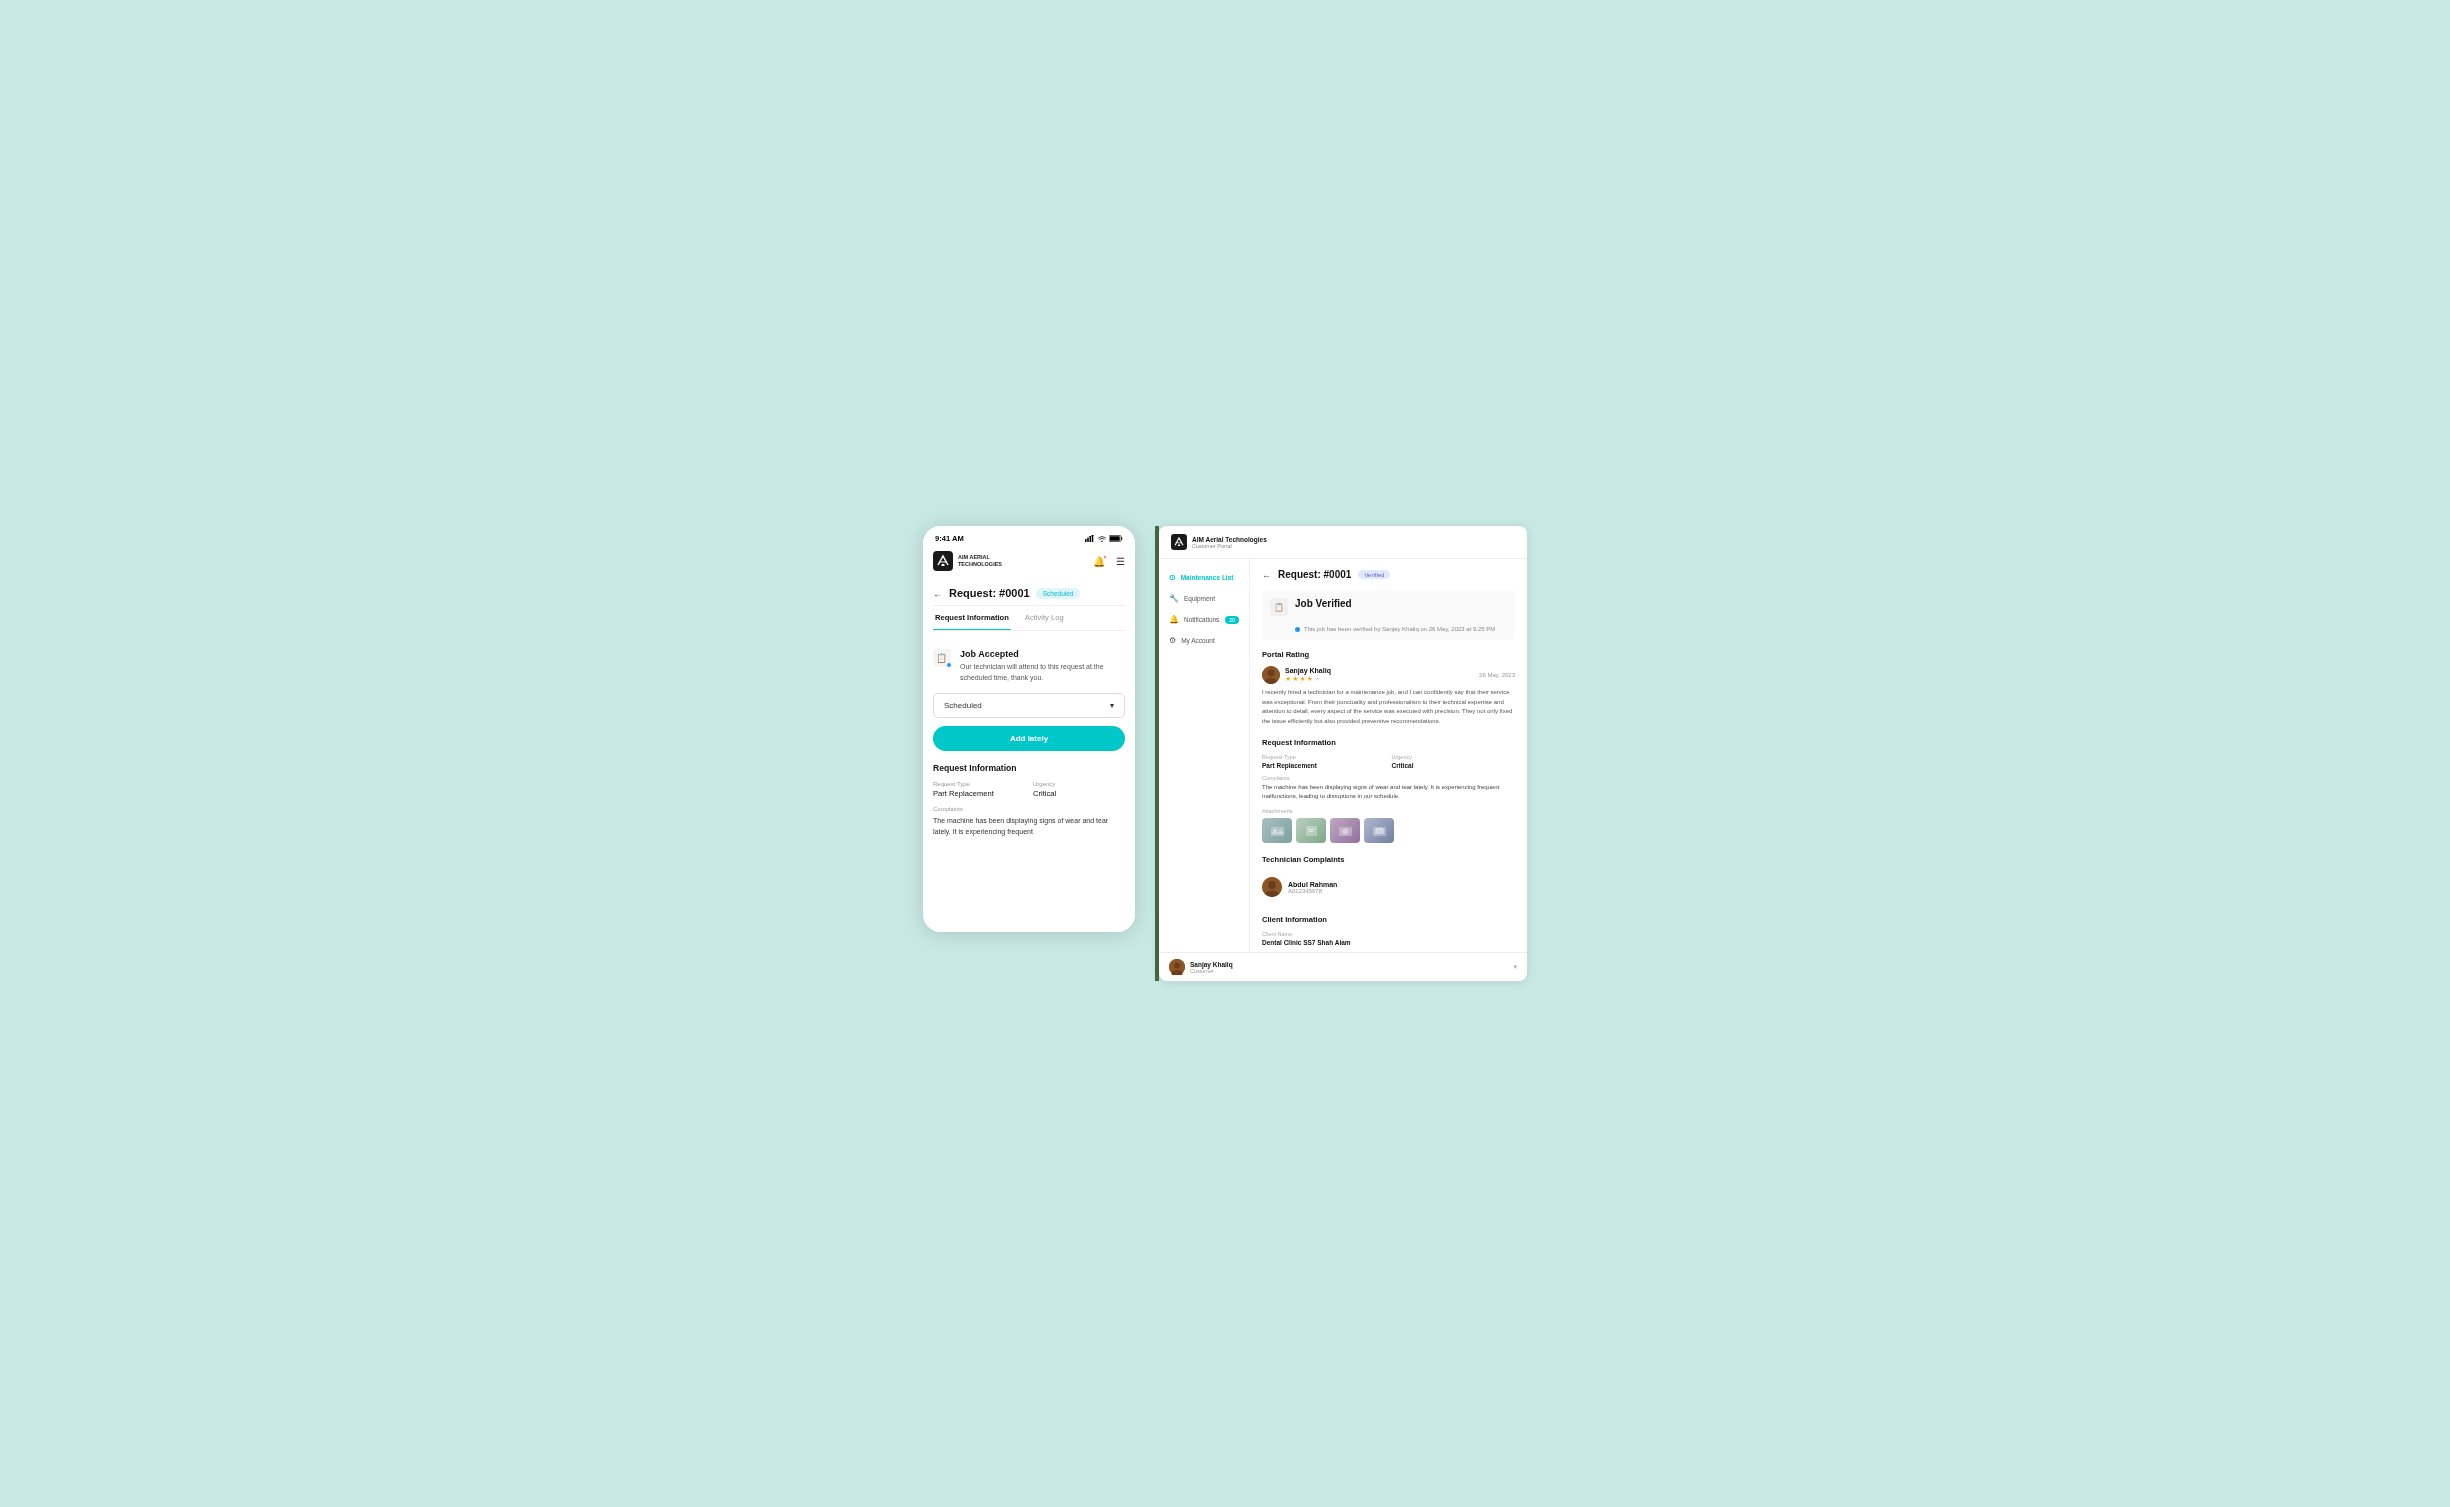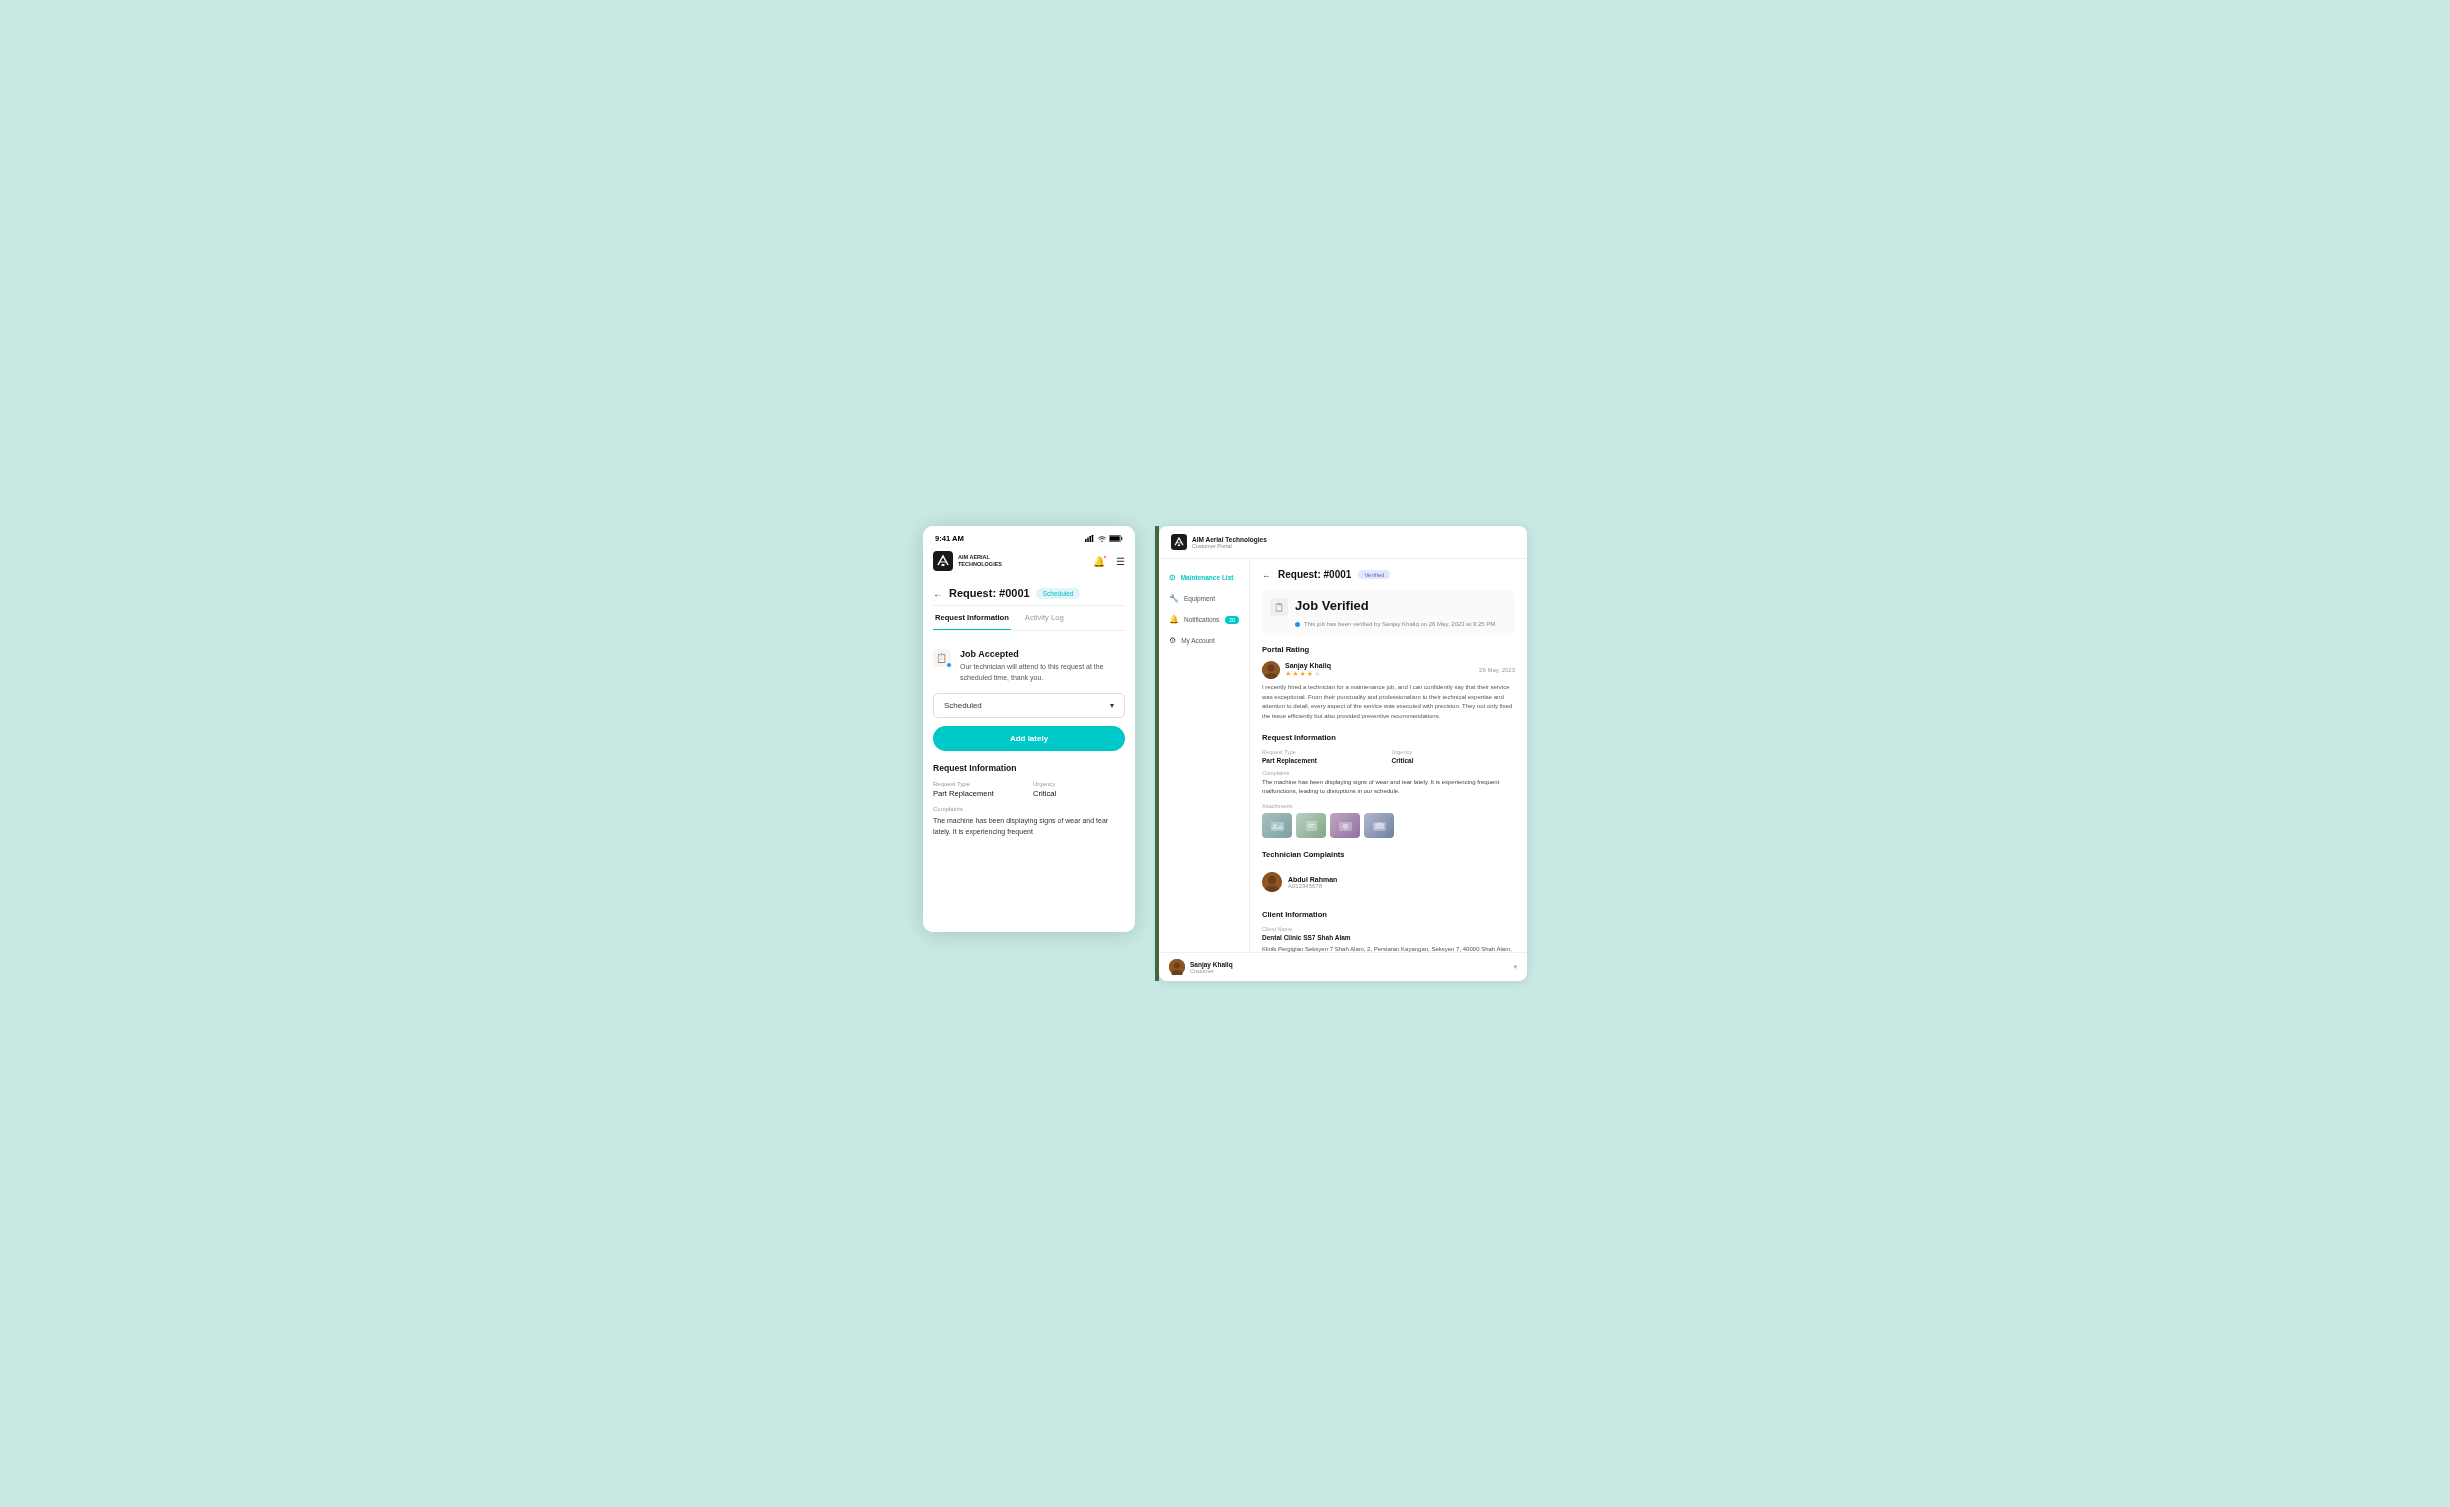--- a/index.html
+++ b/index.html
@@ -19,21 +19,21 @@
       width: 100%;
       max-width: 604px;
       align-items: flex-start;
     }
 
     
     .phone-wrapper {
       flex: 0 0 auto;
       width: 212px;
       background: white;
-      border-radius: 10px;
+      border-radius: 18px;
       box-shadow: 0 2px 20px rgba(0,0,0,0.15);
       overflow: hidden;
       padding: 0;
       margin-right: 20px;
     }
     .phone-status-bar {
       display: flex;
       justify-content: space-between;
       align-items: center;
       padding: 8px 12px 4px;
@@ -390,24 +390,24 @@
       width: 18px;
       height: 18px;
       background: #f0f0f0;
       border-radius: 4px;
       display: flex;
       align-items: center;
       justify-content: center;
       font-size: 8px;
     }
     .jv-content h4 {
-      font-size: 13px;
+      font-size: 10px;
       font-weight: 700;
       color: #111;
-      margin-bottom: 7px;
+      margin-bottom: 16px;
     }
     .jv-content p {
       font-size: 6px;
       color: #888;
     }
     .jv-dot {
       width: 5px;
       height: 5px;
       background: #2196F3;
       border-radius: 50%;

